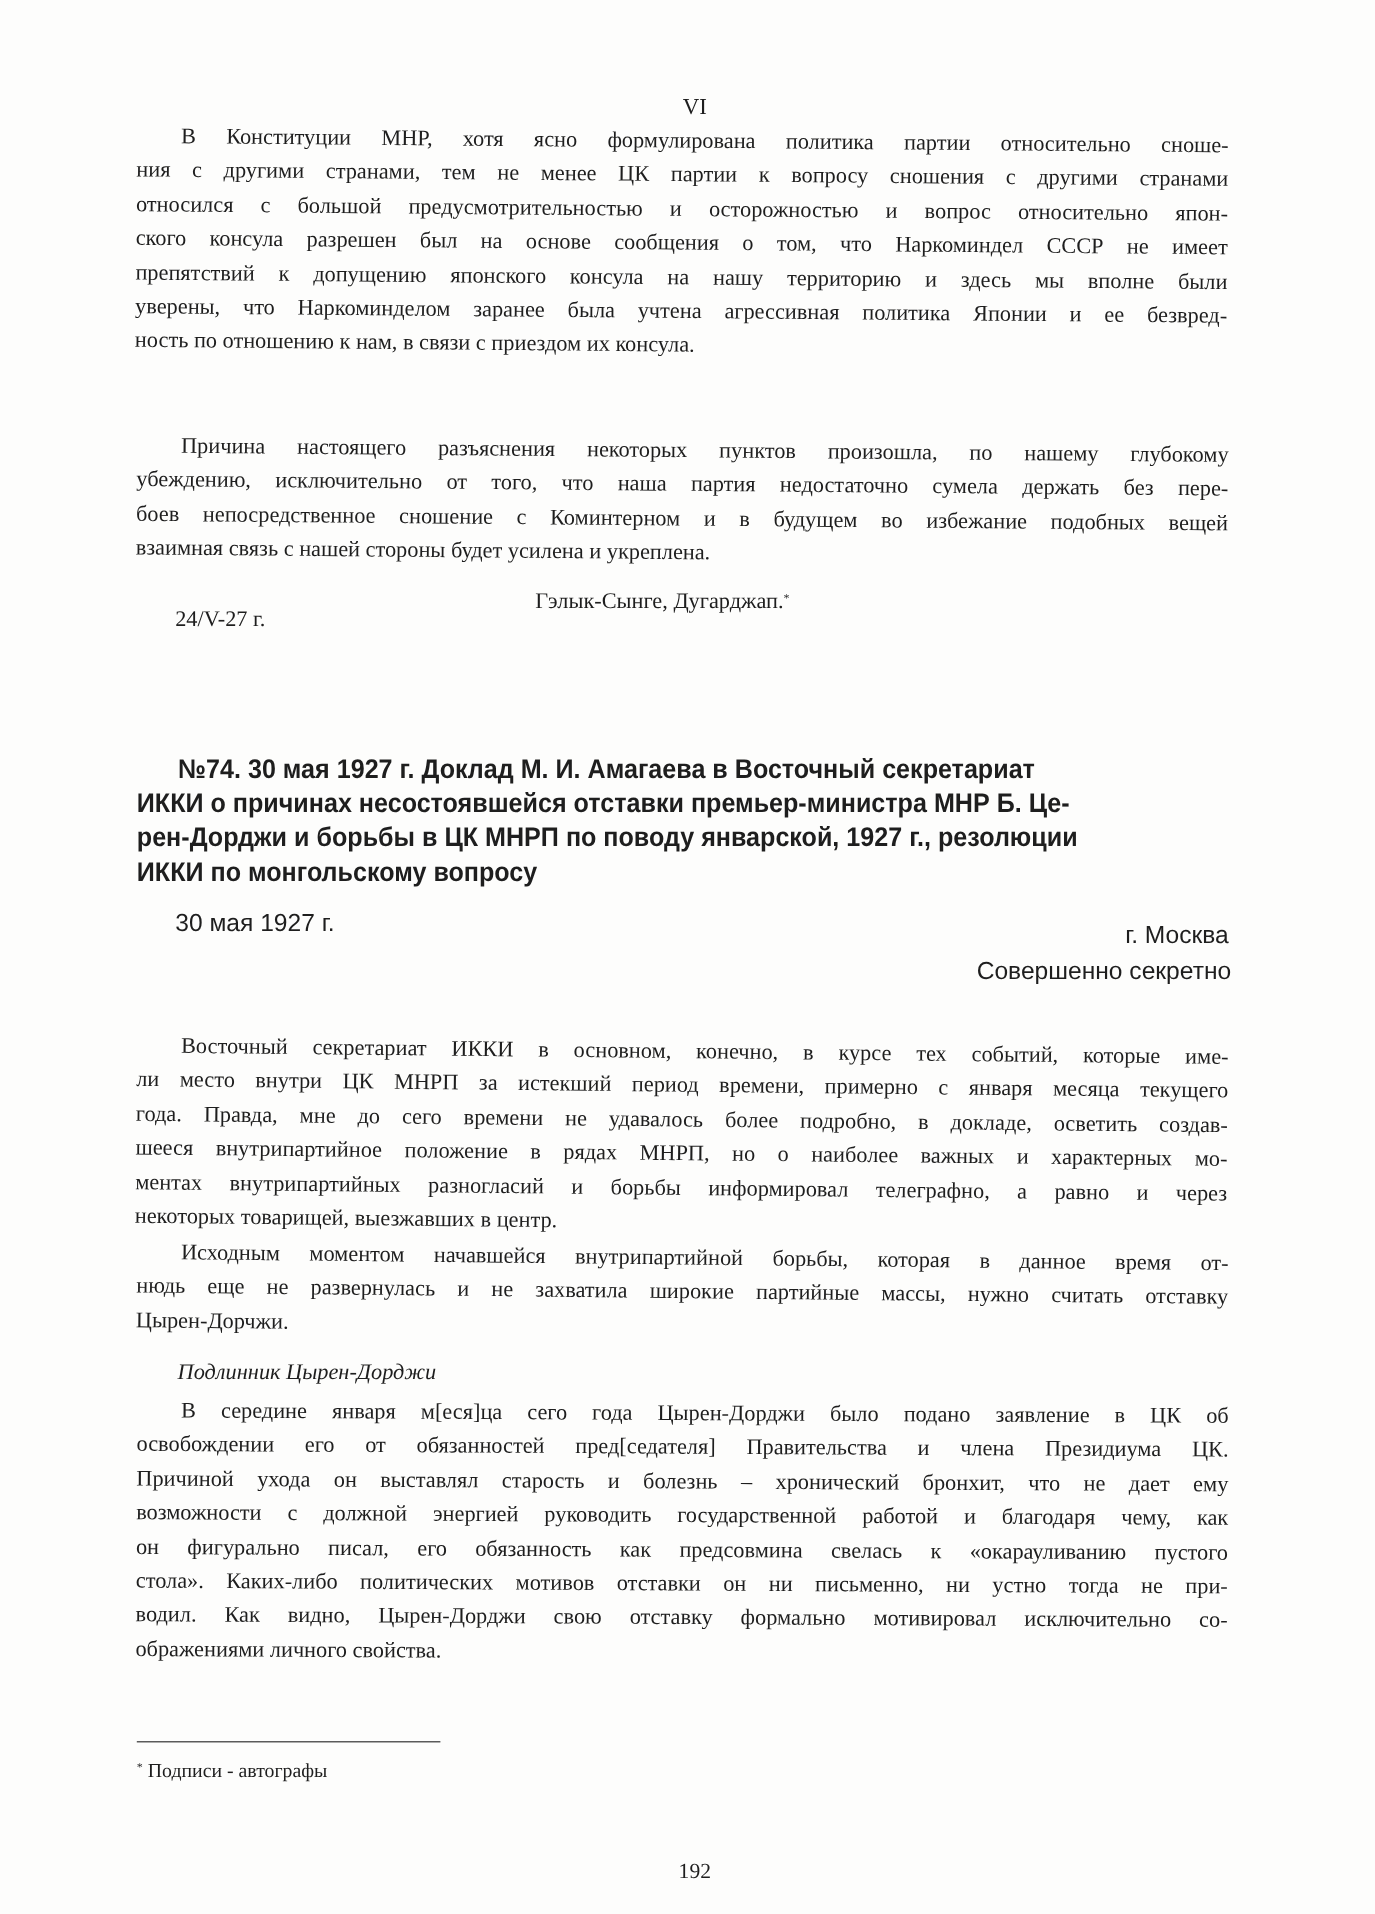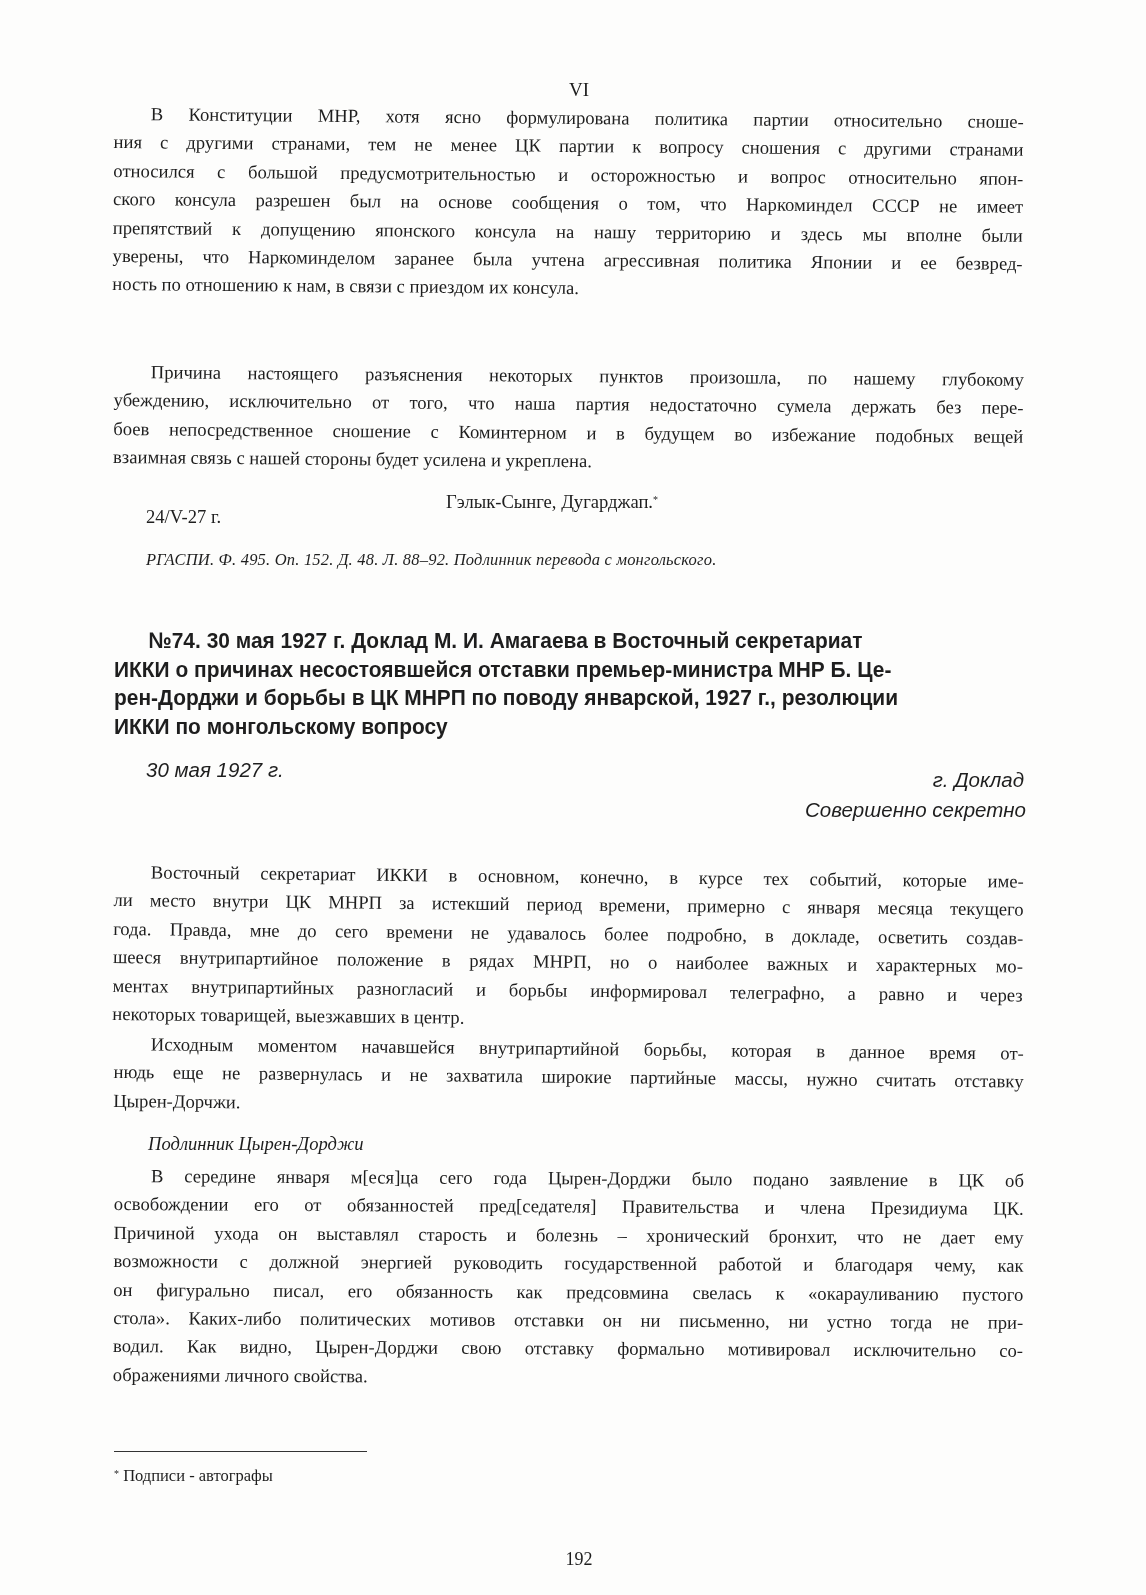--- a/index.html
+++ b/index.html
@@ -12,21 +12,21 @@
     .sect-num { position: absolute; left: 0; width: 1146px; text-align: center; font-size: 19px; }
     .para { position: absolute; left: 108px; width: 910px; text-align: justify; text-indent: 37px; }
     .para .ln { display: block; text-align-last: justify; text-indent: 0; white-space: nowrap; }
     .line { position: absolute; white-space: nowrap; }
     .just { display: flex; justify-content: space-between; }
     .heading {
       position: absolute; left: 108px; width: 918px;
       font-family: "Liberation Sans", "DejaVu Sans", sans-serif; font-weight: bold; font-size: 22.5px; line-height: 28.5px;
       transform: scaleX(0.93); transform-origin: left top;
     }
-    .sans-it { font-family: "Liberation Sans", "DejaVu Sans", sans-serif; font-style: italic; font-size: 20.5px; }
+    .sans-it { font-family: "Liberation Sans", "DejaVu Sans", sans-serif; font-size: 20.5px; }
     .archive { position: absolute; left: 140px; top: 546px; font-style: italic; font-size: 16.5px; letter-spacing: 0.2px; }
     .footnote-rule { position: absolute; left: 108px; top: 1451px; width: 253px; border-top: 1.3px solid #333; }
     .footnote { position: absolute; left: 108px; top: 1462px; font-size: 16.5px; text-align: right; }
     .page-num { position: absolute; left: 0; width: 1146px; top: 1545px; text-align: center; font-size: 18px; }
     sup { font-size: 10px; vertical-align: top; position: relative; top: -2px; }
     .u { text-decoration: underline; text-underline-offset: 3px; }
   </style>
 </head>
 <body>
 
@@ -47,33 +47,32 @@
     <span class="ln" style="padding-left:37px;">Причина настоящего разъяснения некоторых пунктов произошла, по нашему глубокому</span>
     <span class="ln">убеждению, исключительно от того, что наша партия недостаточно сумела держать без пере-</span>
     <span class="ln">боев непосредственное сношение с Коминтерном и в будущем во избежание подобных вещей</span>
     <span class="ln" style="text-align-last:left;">взаимная связь с нашей стороны будет усилена и укреплена.</span>
   </div>
 
   <div class="line" style="left:440px; top:474px;margin-top:14px;">
     <span>Гэлык-Сынге, Дугарджап.</span><sup>*</sup>
   </div>
   <div class="line" style="left:140px; top:503px;">24/V-27 г.</div>
-  <div class="archive">РГАСПИ. Ф. 495. Оп. 152. Д. 48. Л. 88–92. Подлинник перевода с монгольского.</div>
 
   <div class="heading" style="top:627px;">
     <div style="padding-left:37px;" class="just">
         <span>№74. 30 мая 1927 г. Доклад М. И. Амагаева в Восточный секретариат</span>
       </div>
     <div>ИККИ о причинах несостоявшейся отставки премьер-министра МНР Б. Це-</div>
     <div>рен-Дорджи и борьбы в ЦК МНРП по поводу январской, 1927 г., резолюции</div>
     <div>ИККИ по монгольскому вопросу</div>
   </div>
 
   <div class="line sans-it" style="left:140px; top:756px;">30 мая 1927 г.</div>
-  <div class="line sans-it" style="right:128px; top:766px;">г. Доклад</div>
+  <div class="line sans-it" style="right:128px; top:766px;">г. Москва</div>
   <div class="line sans-it" style="right:126px; top:796px;">Совершенно секретно</div>
 
 
   <div class="para" style="top:858px; transform: rotate(0.6deg); transform-origin:left top;">
     <span class="ln" style="padding-left:37px;">Восточный секретариат ИККИ в основном, конечно, в курсе тех событий, которые име-</span>
     <span class="ln">ли место внутри ЦК МНРП за истекший период времени, примерно с января месяца текущего</span>
     <span class="ln">года. Правда, мне до сего времени не удавалось более подробно, в докладе, осветить создав-</span>
     <span class="ln">шееся внутрипартийное положение в рядах МНРП, но о наиболее важных и характерных мо-</span>
     <span class="ln">ментах внутрипартийных разногласий и борьбы информировал телеграфно, а равно и через</span>
     <span class="ln" style="text-align-last:left;">некоторых товарищей, выезжавших в центр.</span>

